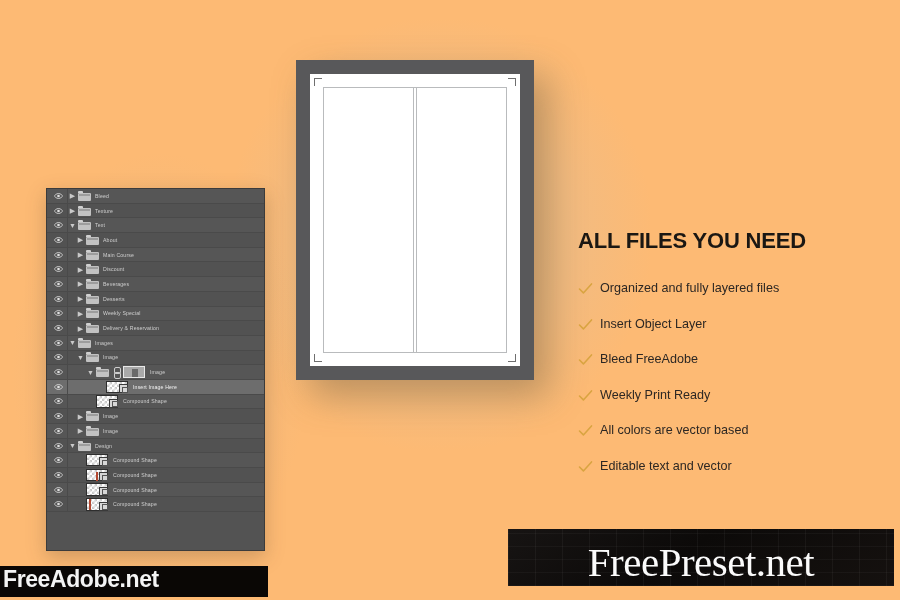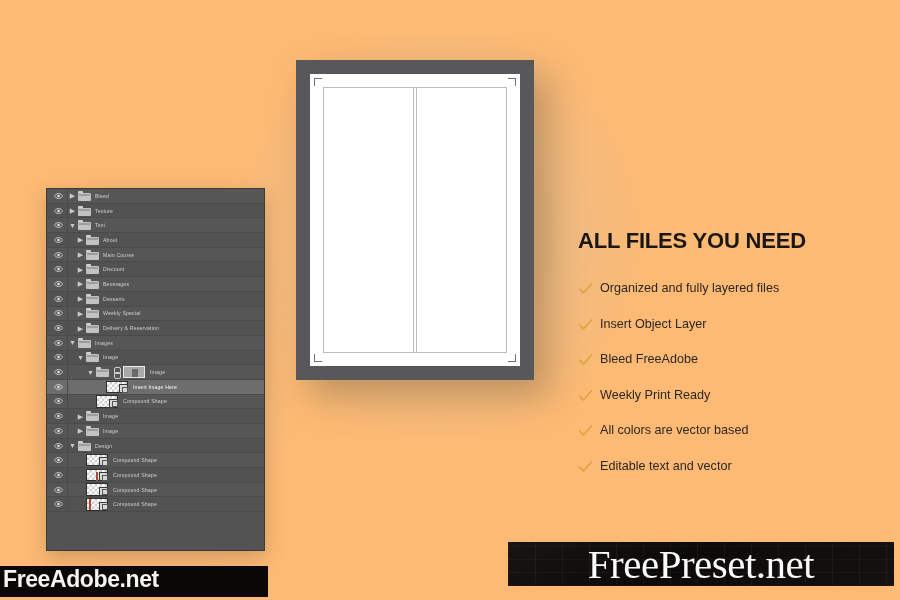--- a/index.html
+++ b/index.html
@@ -274,26 +274,26 @@
   #wm-left .t {
     color: #f4f4f4;
     font-size: 23px;
     font-weight: bold;
     letter-spacing: -0.4px;
     font-family: "Liberation Sans", sans-serif;
   }
   #wm-right {
     position: absolute;
     right: 6px; bottom: 14px;
-    width: 386px; height: 44px;
+    width: 386px; height: 57px;
     background:
       repeating-linear-gradient(0deg, rgba(255,255,255,0.035) 0px, rgba(255,255,255,0.035) 1px, transparent 1px, transparent 13px),
       repeating-linear-gradient(90deg, rgba(255,255,255,0.045) 0px, rgba(255,255,255,0.045) 1px, transparent 1px, transparent 27px),
       linear-gradient(145deg, #171413 0%, #0c0a09 45%, #15110f 100%);
-    display: flex; align-items: center; justify-content: center;
+    display: flex; align-items: flex-end; justify-content: center;
     overflow: hidden;
   }
   #wm-right .t {
     color: #fbfbfb;
     font-size: 41px;
     letter-spacing: -0.5px;
     font-family: "Liberation Serif", serif;
   }
 </style>
 </head>

